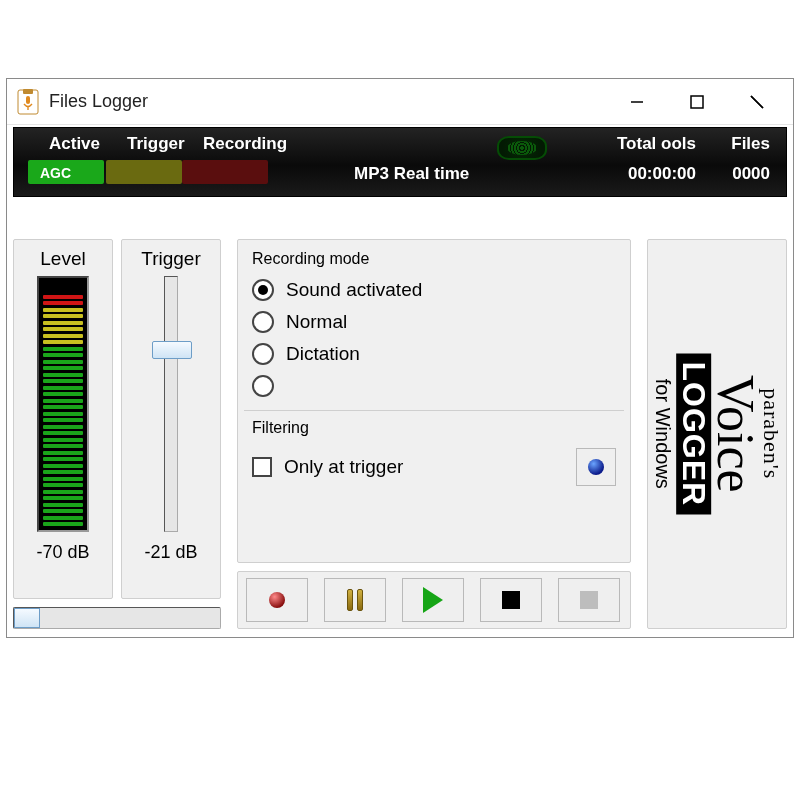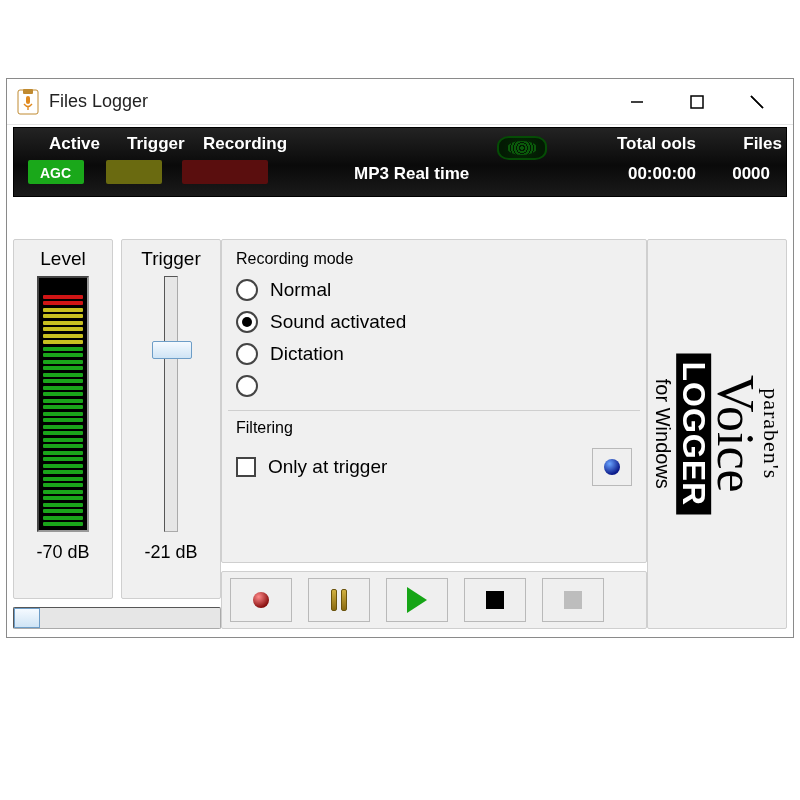--- a/index.html
+++ b/index.html
@@ -65,42 +65,42 @@
     height: 70px;
     color: #fff;
     position: relative;
     font-weight: 600;
     font-family: Arial, sans-serif;
     font-size: 17px;
   }
   .status .lbl { position:absolute; top:6px;margin-left:21px; }
   .status .chip {
     position:absolute; top:32px;
-    height: 24px; width: 56px;
+    height: 24px; width: 76px;
     border-radius: 2px;
   }
   .status .line2 { position:absolute; top:36px; }
   .led-wrap {
     position:absolute; left:483px; top:8px;
     width:50px; height:24px;
     border: 2px solid #054c05;
     border-radius: 12px / 10px;
     display:flex; align-items:center; justify-content:center;
     background: radial-gradient(circle, #042804 0%, #031a03 80%);
   }
   .led-eye {
     width: 30px; height: 14px; border-radius: 50%;
     background: repeating-radial-gradient(circle, #0a5a0a 0 2px, #031a03 2px 3px);
   }
   
   .main {
     position: absolute;
     left: 6px; right: 6px; top: 160px; bottom: 8px;
     display: flex;
-    gap: 0;
+    gap: 16px;
   }
   .col-left {
     width: 208px;
     display: flex;
     gap: 8px;
     flex-direction: column;
   }
   .meters {
     flex:1;
     display:flex;
@@ -305,21 +305,21 @@
 
     <span class="line2" style="left:340px;font-weight:600">MP3 Real time</span>
 
     <div class="led-wrap">
         <div class="led-eye"></div>
       </div>
 
     <span class="lbl" style="right:90px">Total ools</span>
     <span class="line2" style="right:90px;font-family:Arial">00:00:00</span>
 
-    <span class="lbl" style="right:4px">Files</span>
+    <span class="lbl" style="right:16px">Files</span>
     <span class="line2" style="right:16px">0000</span>
   </div>
 
   <div class="main">
 
     <div class="col-left">
       <div class="meters">
         <div class="panel meter-panel">
           <div class="meter-label">Level</div>
           <div class="level-meter" id="level-meter">
@@ -373,26 +373,26 @@
       <div class="panel hscroll">
         <div class="hthumb"></div>
       </div>
     </div>
 
     <div class="col-mid">
       <div class="panel group" style="flex:1">
         <div class="group-title">Recording mode</div>
         <div id="mode-options">
             <div class="radio-row">
+              <span class="radio checked"></span>
+              <span>Sound activated</span>
+            </div>
+            <div class="radio-row">
               <span class="radio"></span>
               <span>Normal</span>
-            </div>
-            <div class="radio-row">
-              <span class="radio checked"></span>
-              <span>Sound activated</span>
             </div>
             <div class="radio-row">
               <span class="radio"></span>
               <span>Dictation</span>
             </div>
             <div class="radio-row">
               <span class="radio"></span>
             </div>
           </div>
         <div style="height:1px;background:#cfcfcf;margin:8px -8px"></div>

